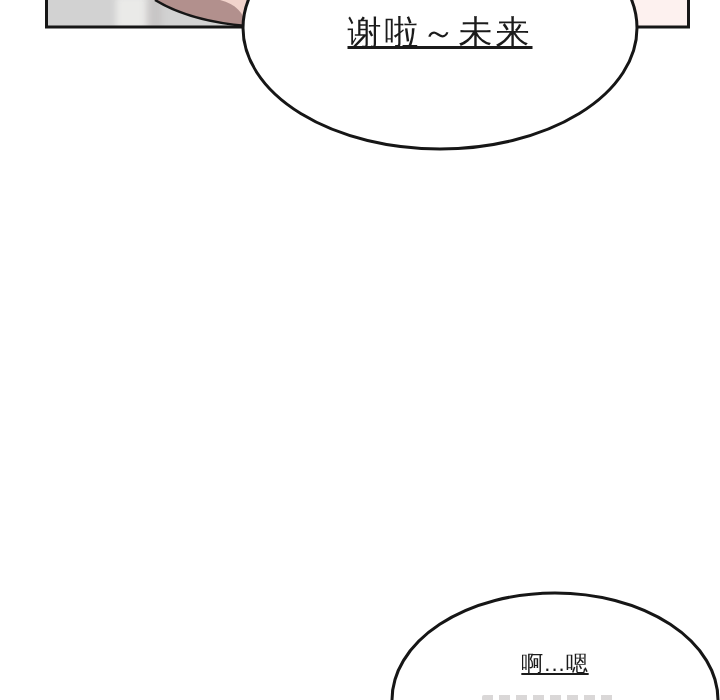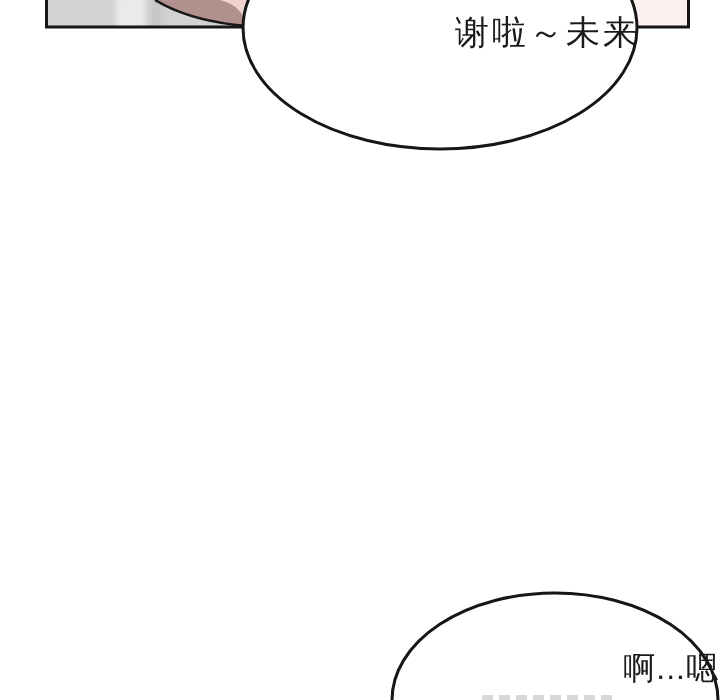--- a/index.html
+++ b/index.html
@@ -15,37 +15,38 @@
     font-family: "Liberation Sans", "DejaVu Sans", sans-serif;
   }
   .art {
     position: absolute;
     left: 0;
     top: 0;
   }
   .bubble-text {
     position: absolute;
     color: #1b1b1b;
-    text-align: right;
+    text-align: center;
     line-height: 1.05;
     white-space: nowrap;
     user-select: none;
+    text-decoration: underline;
   }
   .bubble-text.top {
     left: 240px;
     top: 15px;
     width: 400px;
     font-size: 34px;
     letter-spacing: 3px;
   }
   .bubble-text.bottom {
-    left: 419px;
+    left: 405px;
     top: 652px;
     width: 300px;
-    font-size: 32px;
+    font-size: 22px;
     letter-spacing: 1px;
   }
   .next-line-hint {
     position: absolute;
     left: 482px;
     top: 695px;
     width: 132px;
     height: 6px;
     opacity: 0.5;
     border-radius: 2px;

